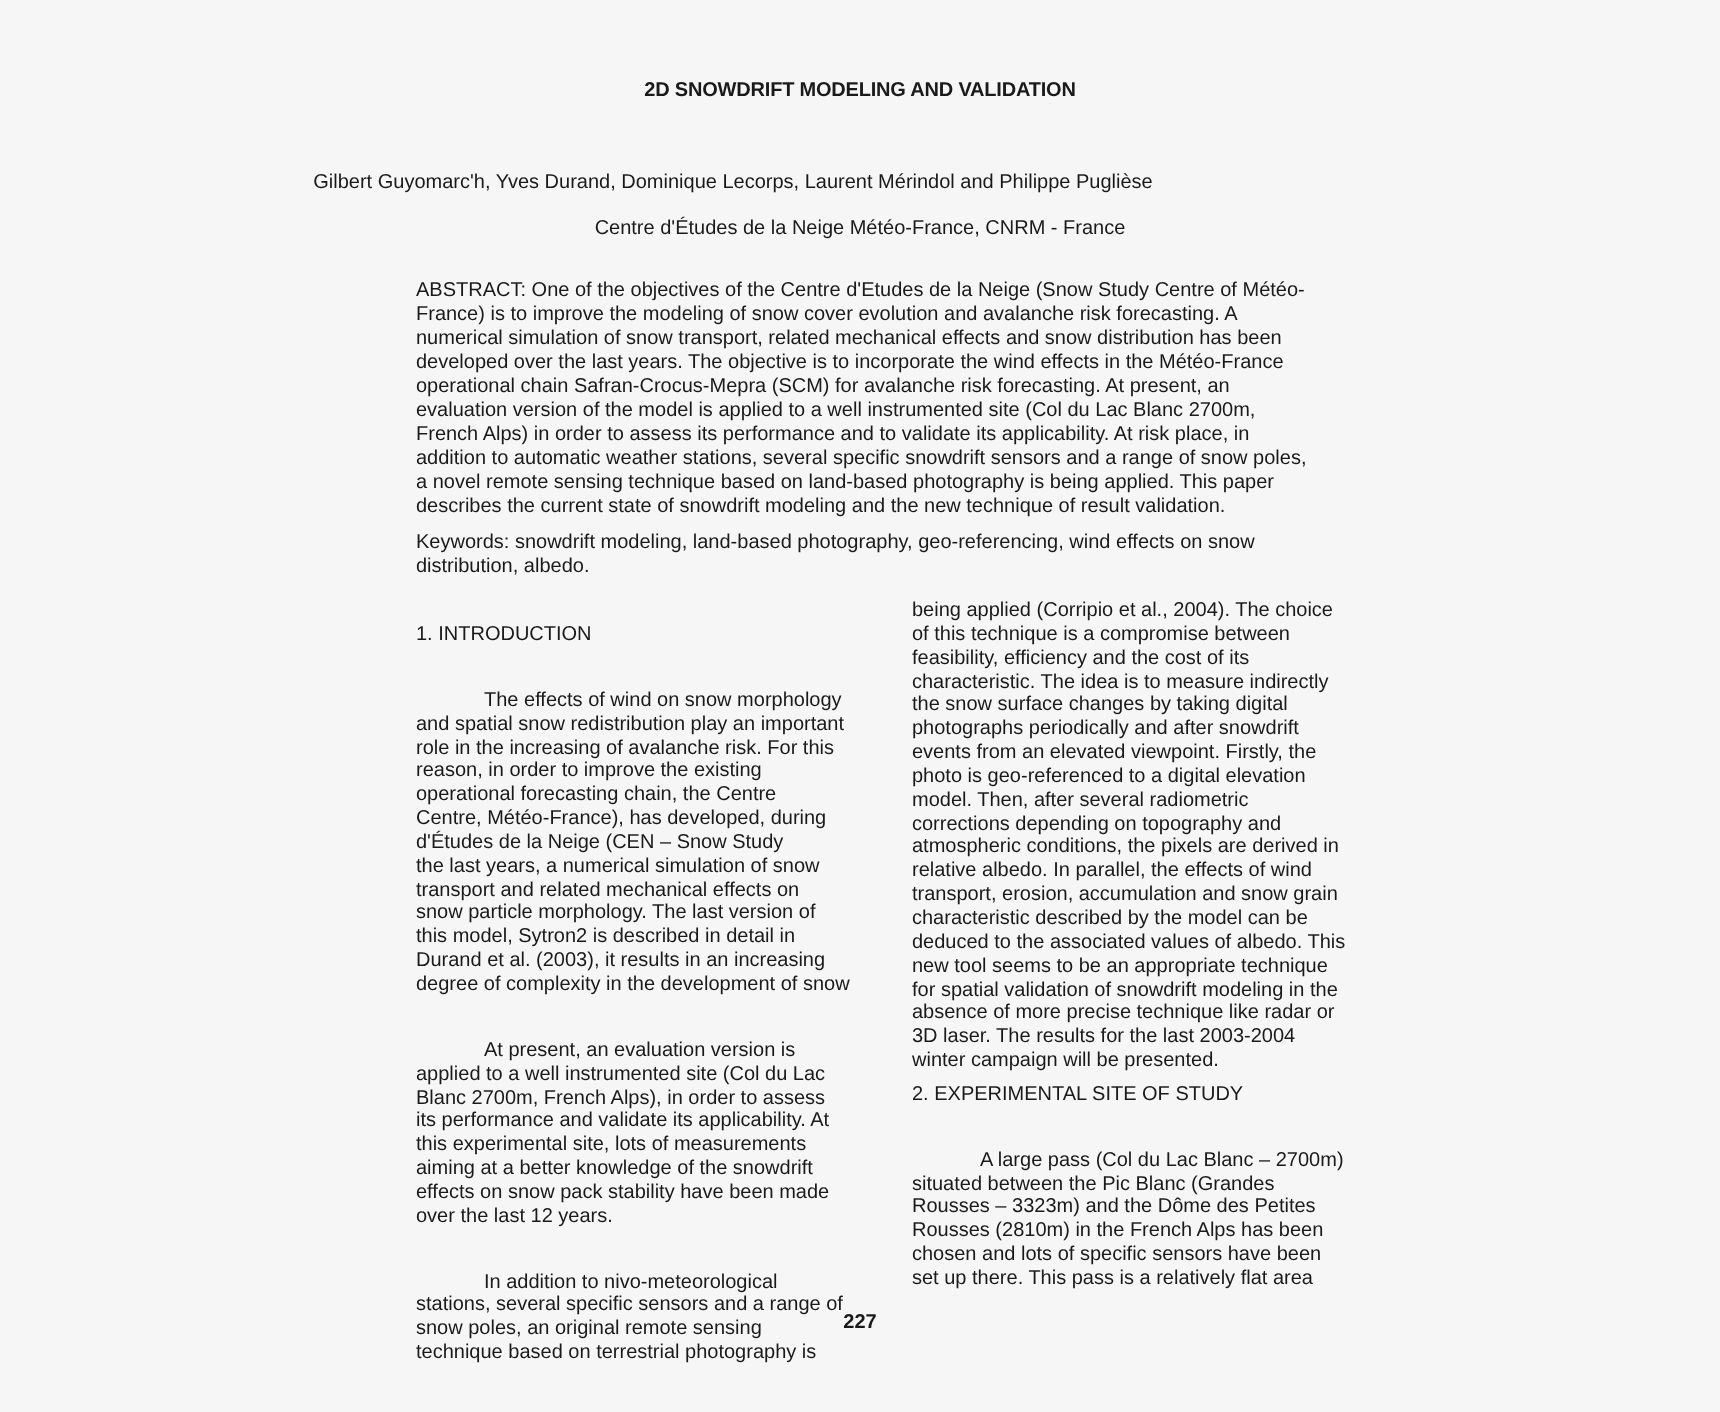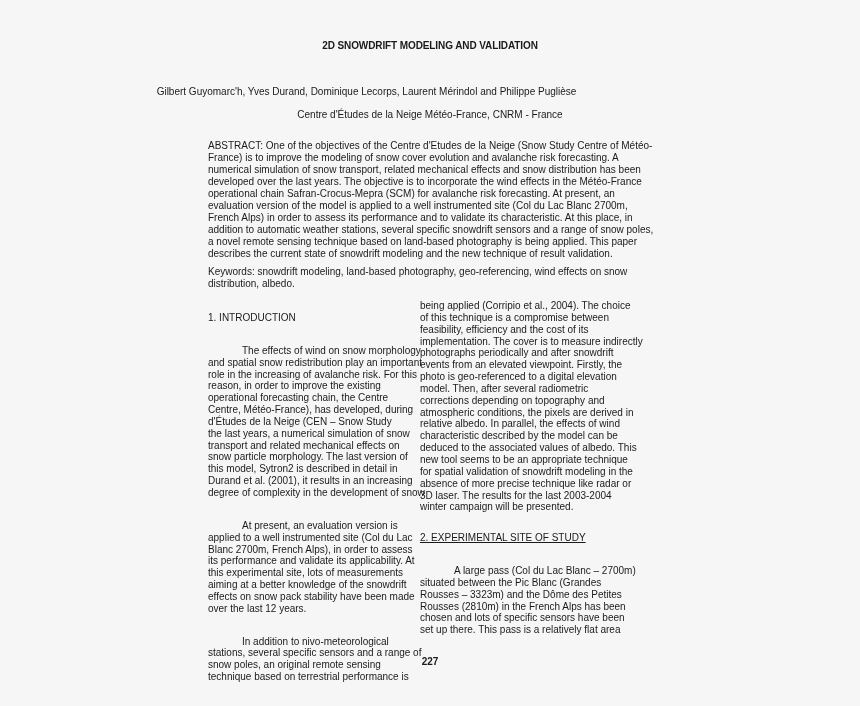--- a/index.html
+++ b/index.html
@@ -66,30 +66,29 @@
     font-size: 10px;
     line-height: 11.85px;
     width: 222px;
   }
   .col-left {
     top: 312px;
     left: 208px;
   }
   .col-right {
     top: 300px;
-    left: 420px;
+    left: 456px;
   }
   .heading {
     display: block;
     white-space: nowrap;
     margin-bottom: 11.85px;
   }
   .heading-gap-top {
-    margin-top: 19px;
-    text-decoration: underline;
+    margin-top: 5px;
   }
   .indent {
     padding-left: 34px;
     margin-top: 21px;
   }
   .page-number {
     position: absolute;
     top: 656px;
     left: 0;
     width: 860px;
@@ -109,21 +108,21 @@
 
   <div class="affiliation">Centre d'Études de la Neige Météo-France, CNRM - France</div>
 
   <div class="abstract">
     <span class="line">ABSTRACT: One of the objectives of the Centre d'Etudes de la Neige (Snow Study Centre of Météo-</span>
     <span class="line">France) is to improve the modeling of snow cover evolution and avalanche risk forecasting. A</span>
     <span class="line">numerical simulation of snow transport, related mechanical effects and snow distribution has been</span>
     <span class="line">developed over the last years. The objective is to incorporate the wind effects in the Météo-France</span>
     <span class="line">operational chain Safran-Crocus-Mepra (SCM) for avalanche risk forecasting. At present, an</span>
     <span class="line">evaluation version of the model is applied to a well instrumented site (Col du Lac Blanc 2700m,</span>
-    <span class="line">French Alps) in order to assess its performance and to validate its characteristic. At this place, in</span>
+    <span class="line">French Alps) in order to assess its performance and to validate its applicability. At risk place, in</span>
     <span class="line">addition to automatic weather stations, several specific snowdrift sensors and a range of snow poles,</span>
     <span class="line">a novel remote sensing technique based on land-based photography is being applied. This paper</span>
     <span class="line">describes the current state of snowdrift modeling and the new technique of result validation.</span>
   </div>
 
   <div class="keywords">
     <span class="line">Keywords: snowdrift modeling, land-based photography, geo-referencing, wind effects on snow</span>
     <span class="line">distribution, albedo.</span>
   </div>
 
@@ -134,50 +133,52 @@
         <span class="line">and spatial snow redistribution play an important</span>
         <span class="line">role in the increasing of avalanche risk. For this</span>
         <span class="line">reason, in order to improve the existing</span>
         <span class="line">operational forecasting chain, the Centre</span>
         <span class="line">Centre, Météo-France), has developed, during</span>
         <span class="line">d'Études de la Neige (CEN – Snow Study</span>
         <span class="line">the last years, a numerical simulation of snow</span>
         <span class="line">transport and related mechanical effects on</span>
         <span class="line">snow particle morphology. The last version of</span>
         <span class="line">this model, Sytron2 is described in detail in</span>
-        <span class="line">Durand et al. (2001), it results in an increasing</span>
+        <span class="line">Durand et al. (2003), it results in an increasing</span>
         <span class="line">degree of complexity in the development of snow</span>
         <span class="line indent">At present, an evaluation version is</span>
         <span class="line">applied to a well instrumented site (Col du Lac</span>
         <span class="line">Blanc 2700m, French Alps), in order to assess</span>
         <span class="line">its performance and validate its applicability. At</span>
         <span class="line">this experimental site, lots of measurements</span>
         <span class="line">aiming at a better knowledge of the snowdrift</span>
         <span class="line">effects on snow pack stability have been made</span>
         <span class="line">over the last 12 years.</span>
         <span class="line indent">In addition to nivo-meteorological</span>
         <span class="line">stations, several specific sensors and a range of</span>
         <span class="line">snow poles, an original remote sensing</span>
-        <span class="line">technique based on terrestrial performance is</span>
+        <span class="line">technique based on terrestrial photography is</span>
       </div>
   </div>
 
   <div class="col col-right">
     <div id="right-before">
         <span class="line">being applied (Corripio et al., 2004). The choice</span>
         <span class="line">of this technique is a compromise between</span>
         <span class="line">feasibility, efficiency and the cost of its</span>
-        <span class="line">implementation. The cover is to measure indirectly</span>
+        <span class="line">characteristic. The idea is to measure indirectly</span>
+        <span class="line">the snow surface changes by taking digital</span>
         <span class="line">photographs periodically and after snowdrift</span>
         <span class="line">events from an elevated viewpoint. Firstly, the</span>
         <span class="line">photo is geo-referenced to a digital elevation</span>
         <span class="line">model. Then, after several radiometric</span>
         <span class="line">corrections depending on topography and</span>
         <span class="line">atmospheric conditions, the pixels are derived in</span>
         <span class="line">relative albedo. In parallel, the effects of wind</span>
+        <span class="line">transport, erosion, accumulation and snow grain</span>
         <span class="line">characteristic described by the model can be</span>
         <span class="line">deduced to the associated values of albedo. This</span>
         <span class="line">new tool seems to be an appropriate technique</span>
         <span class="line">for spatial validation of snowdrift modeling in the</span>
         <span class="line">absence of more precise technique like radar or</span>
         <span class="line">3D laser. The results for the last 2003-2004</span>
         <span class="line">winter campaign will be presented.</span>
       </div>
     <span class="heading heading-gap-top">2. EXPERIMENTAL SITE OF STUDY</span>
     <div id="right-after">

